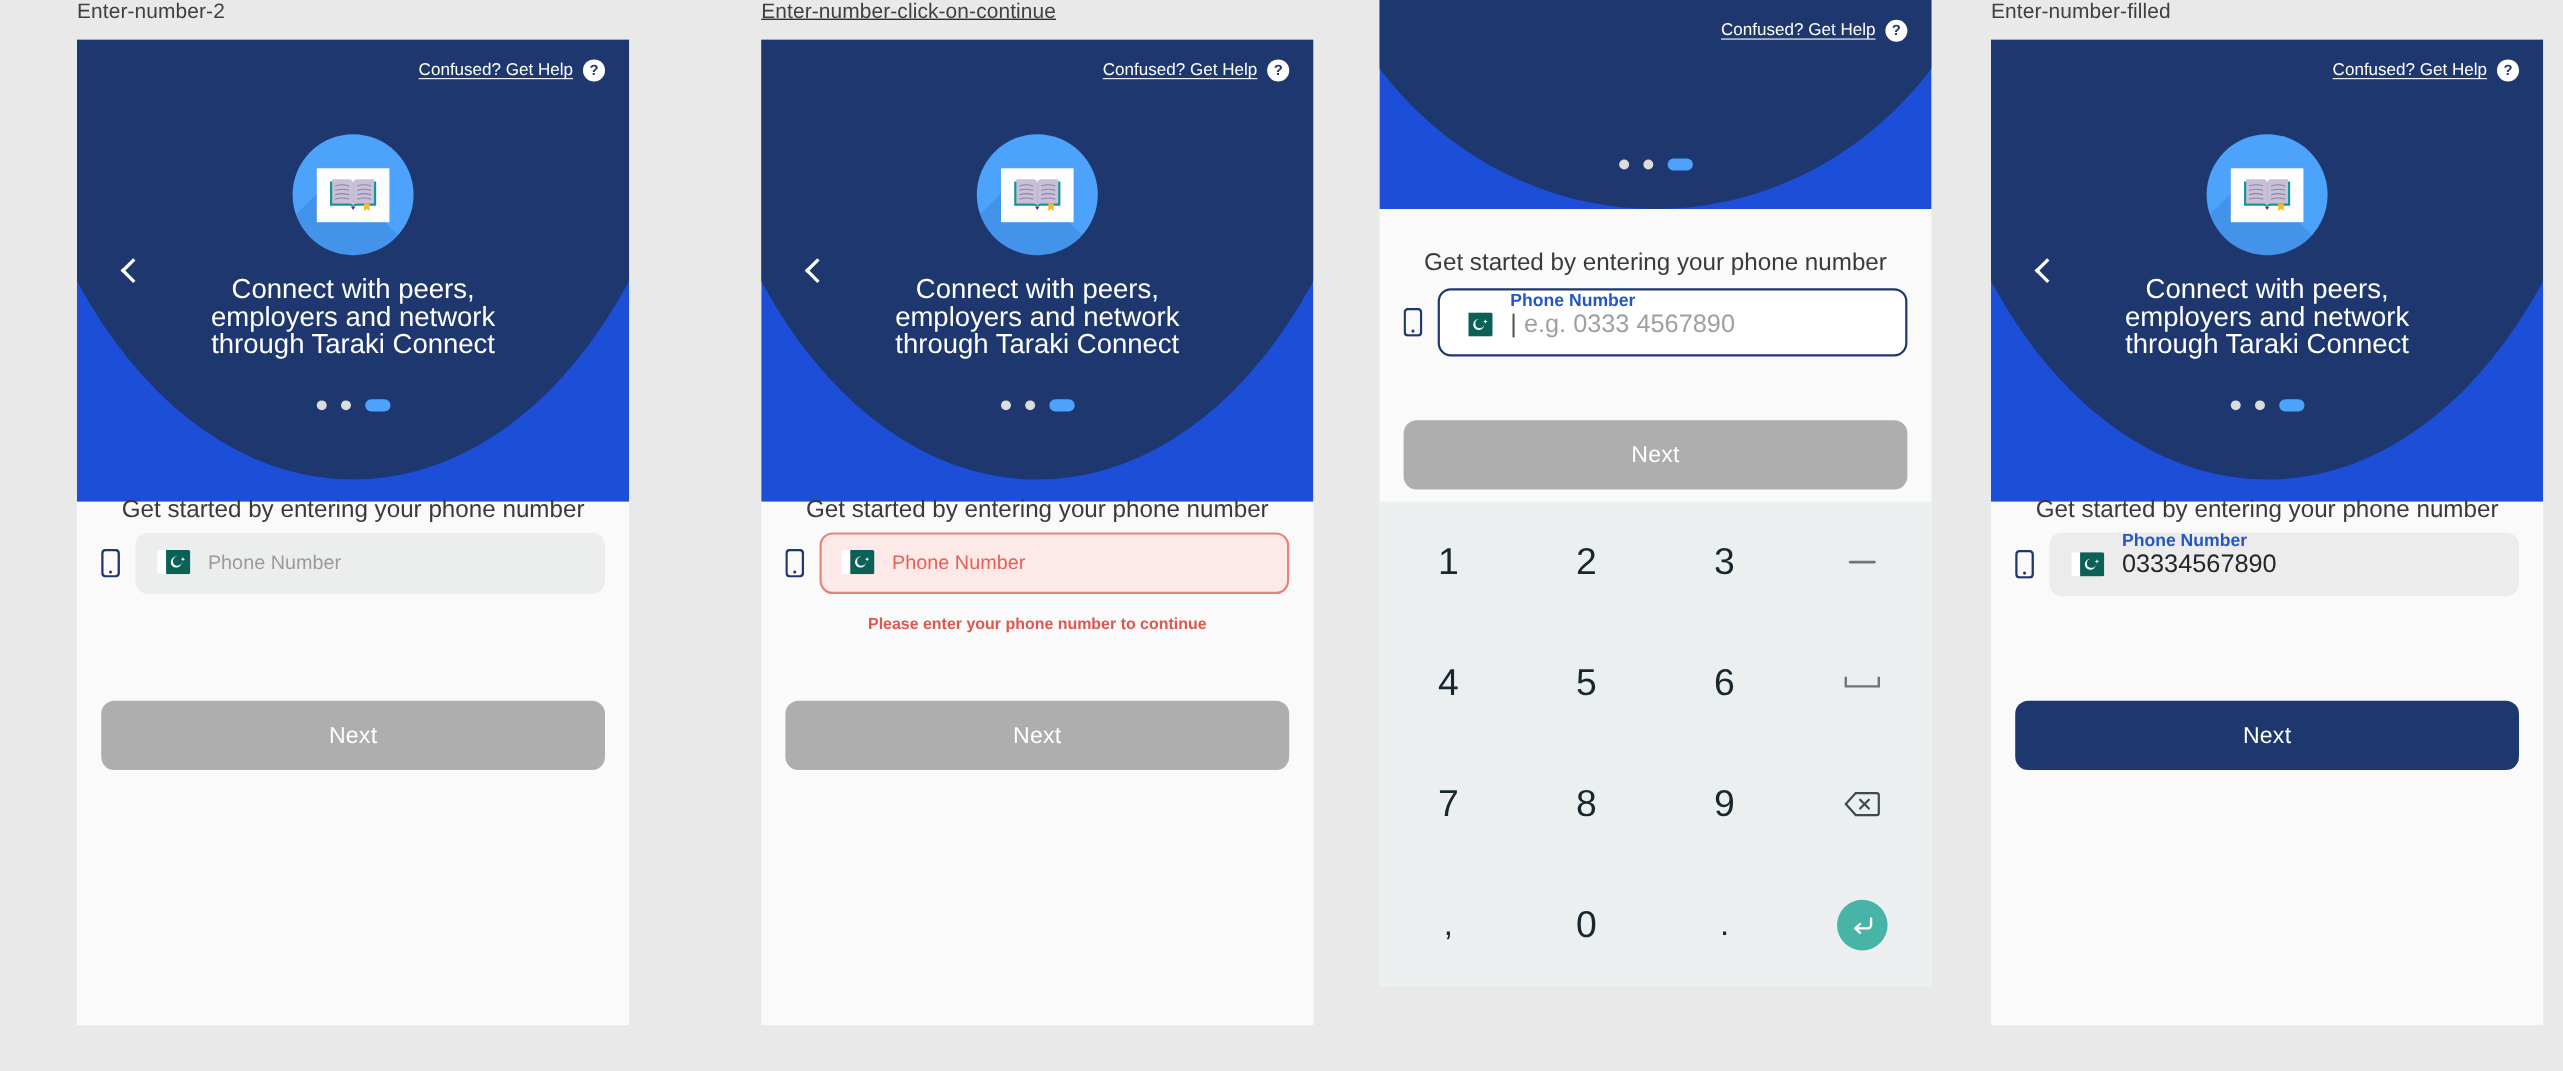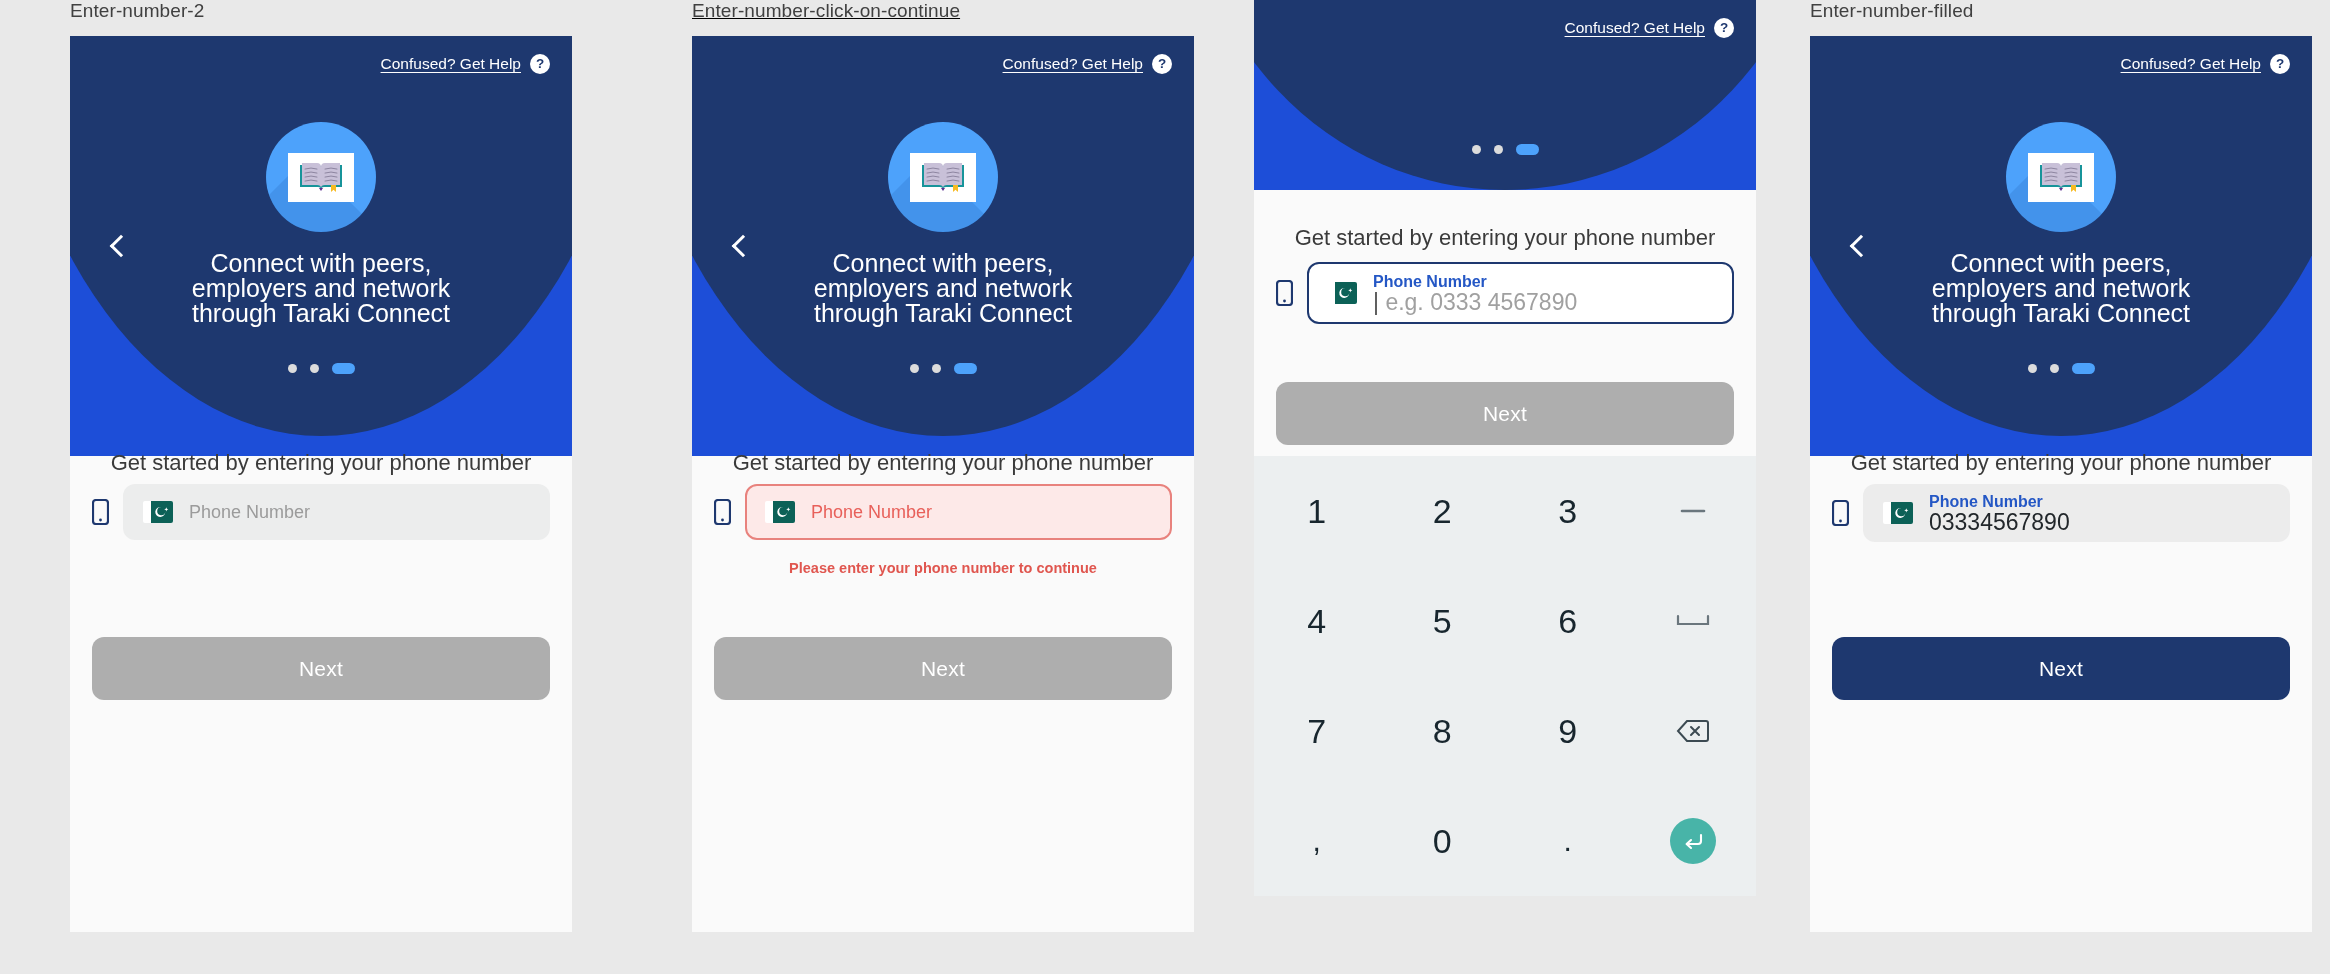--- a/index.html
+++ b/index.html
@@ -151,22 +151,22 @@
     position: absolute;
     display: flex; align-items: center; gap: 14px;
   }
   .phone-glyph { width: 17px; height: 26px; flex: none; }
 
   .field {
     flex: 1;
     background: #eceded;
     border-radius: 12px;
     border: 2px solid transparent;
-    display: flex; align-items: center; gap: 16px;
-    padding: 4px 18px;
+    display: flex; align-items: flex-end; gap: 16px;
+    padding: 16px 18px;
     height: 56px;
   }
   .field.error { background: #fde9e8; border-color: #e8827d; }
   .field.focused { background: #ffffff; border-color: #1e386f; height: 62px; border-width: 2px; }
   .field.filled { background: #ececec; height: 58px; }
 
   .flag {
     width: 30px; height: 22px;
     flex: none;
     position: relative;

